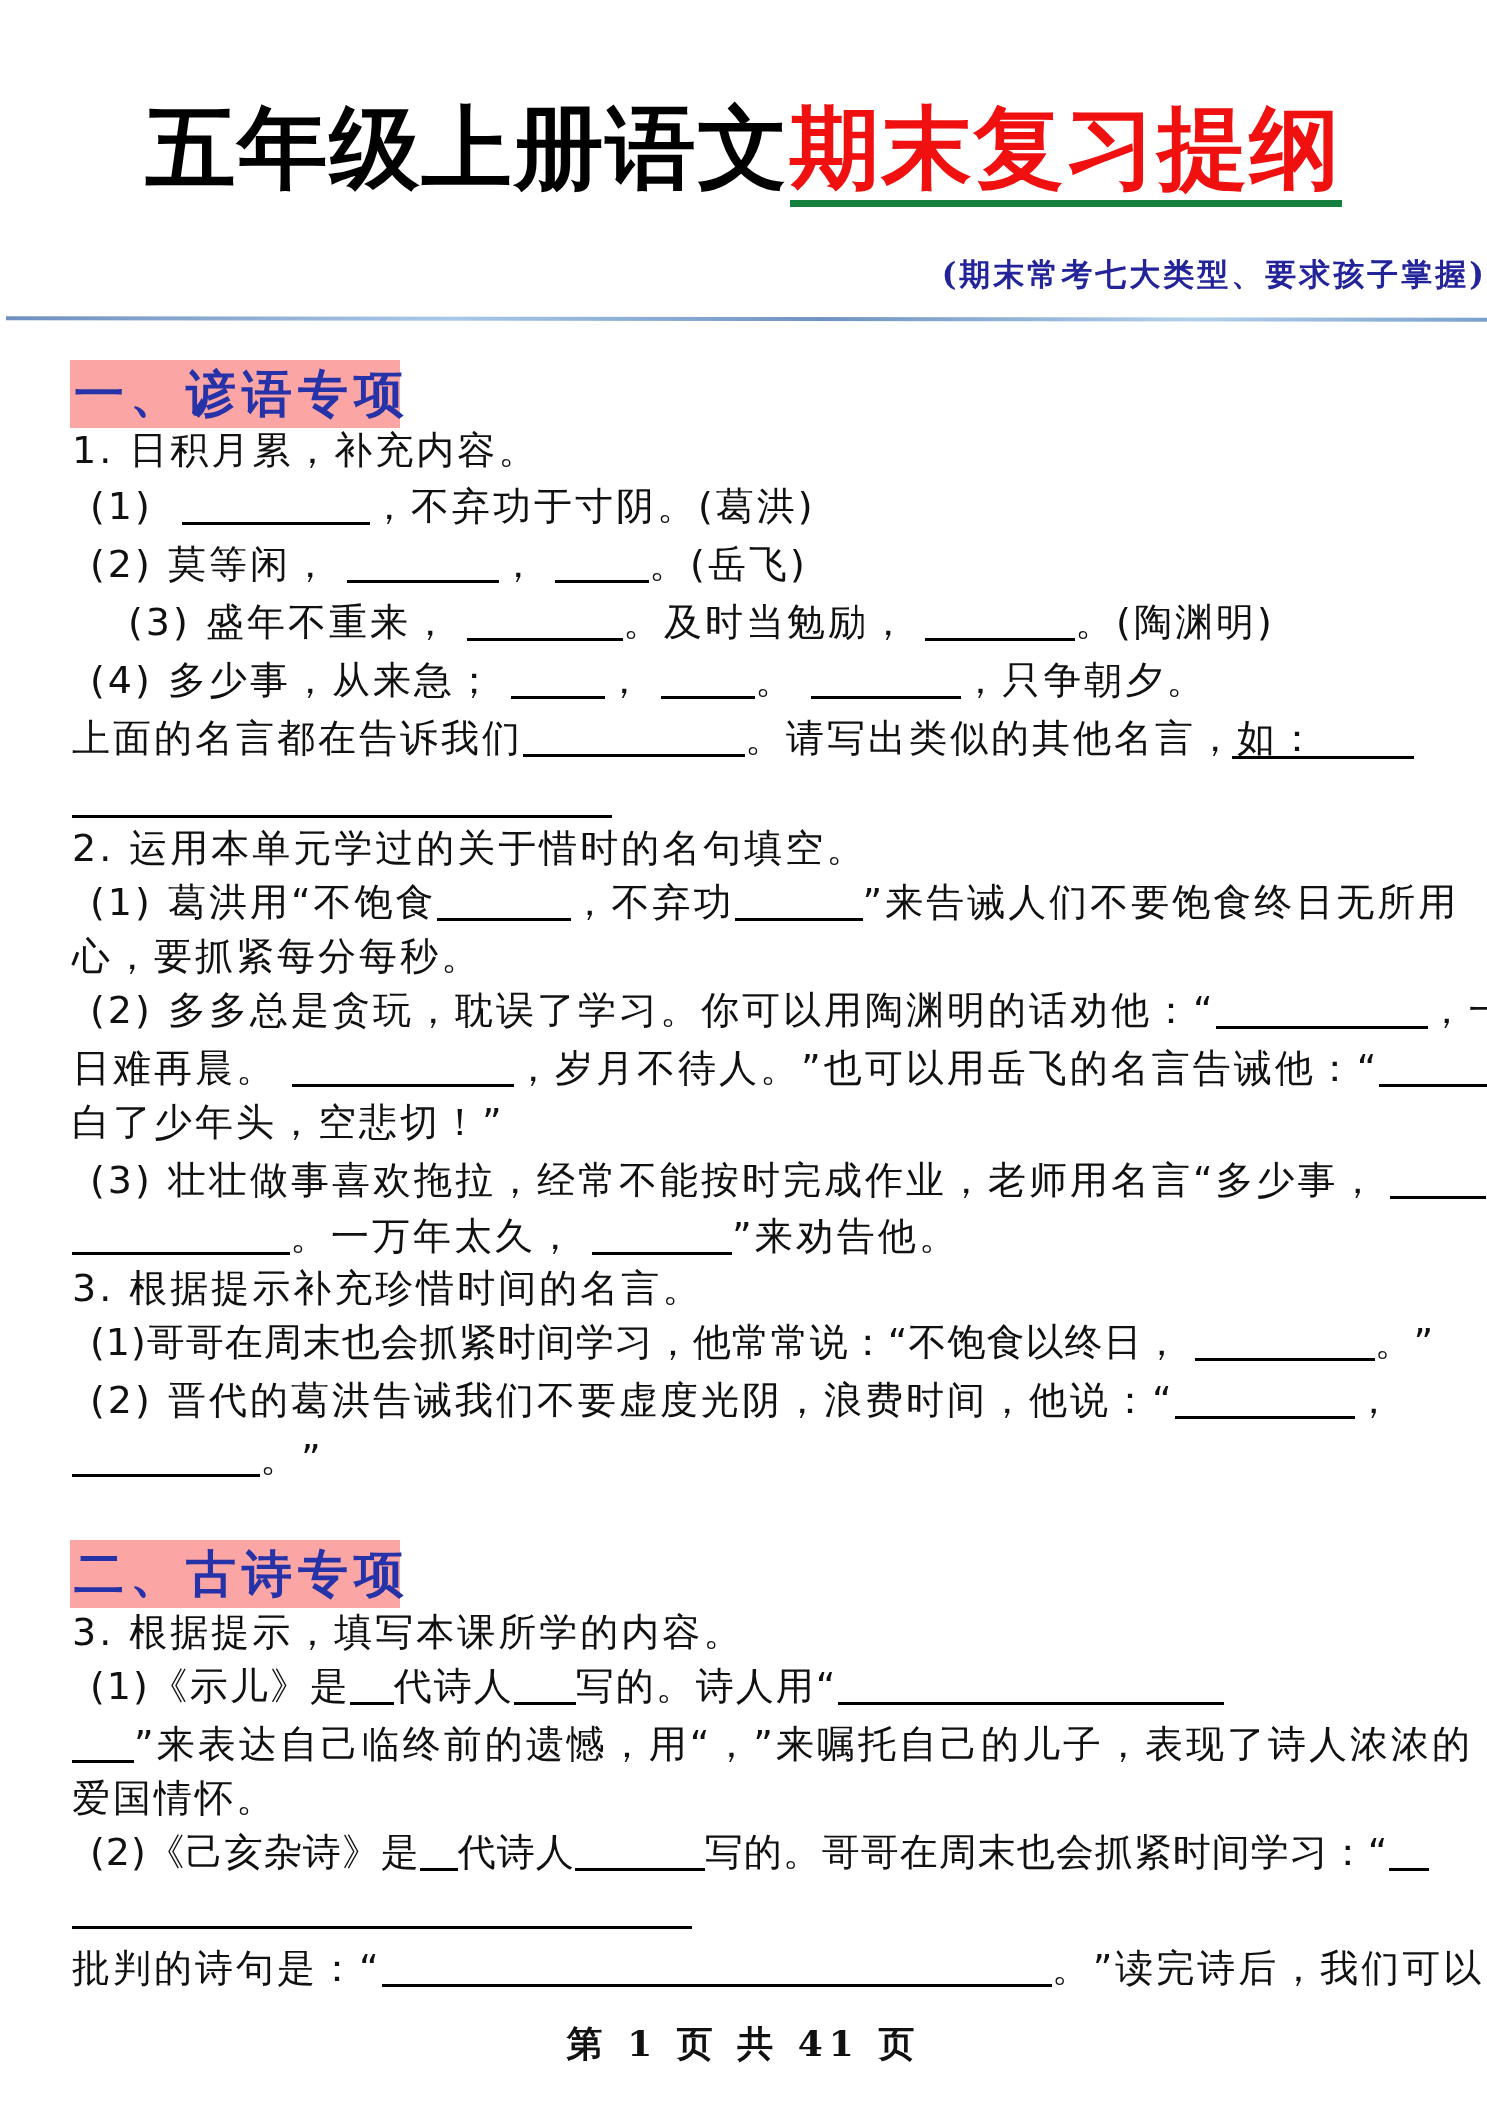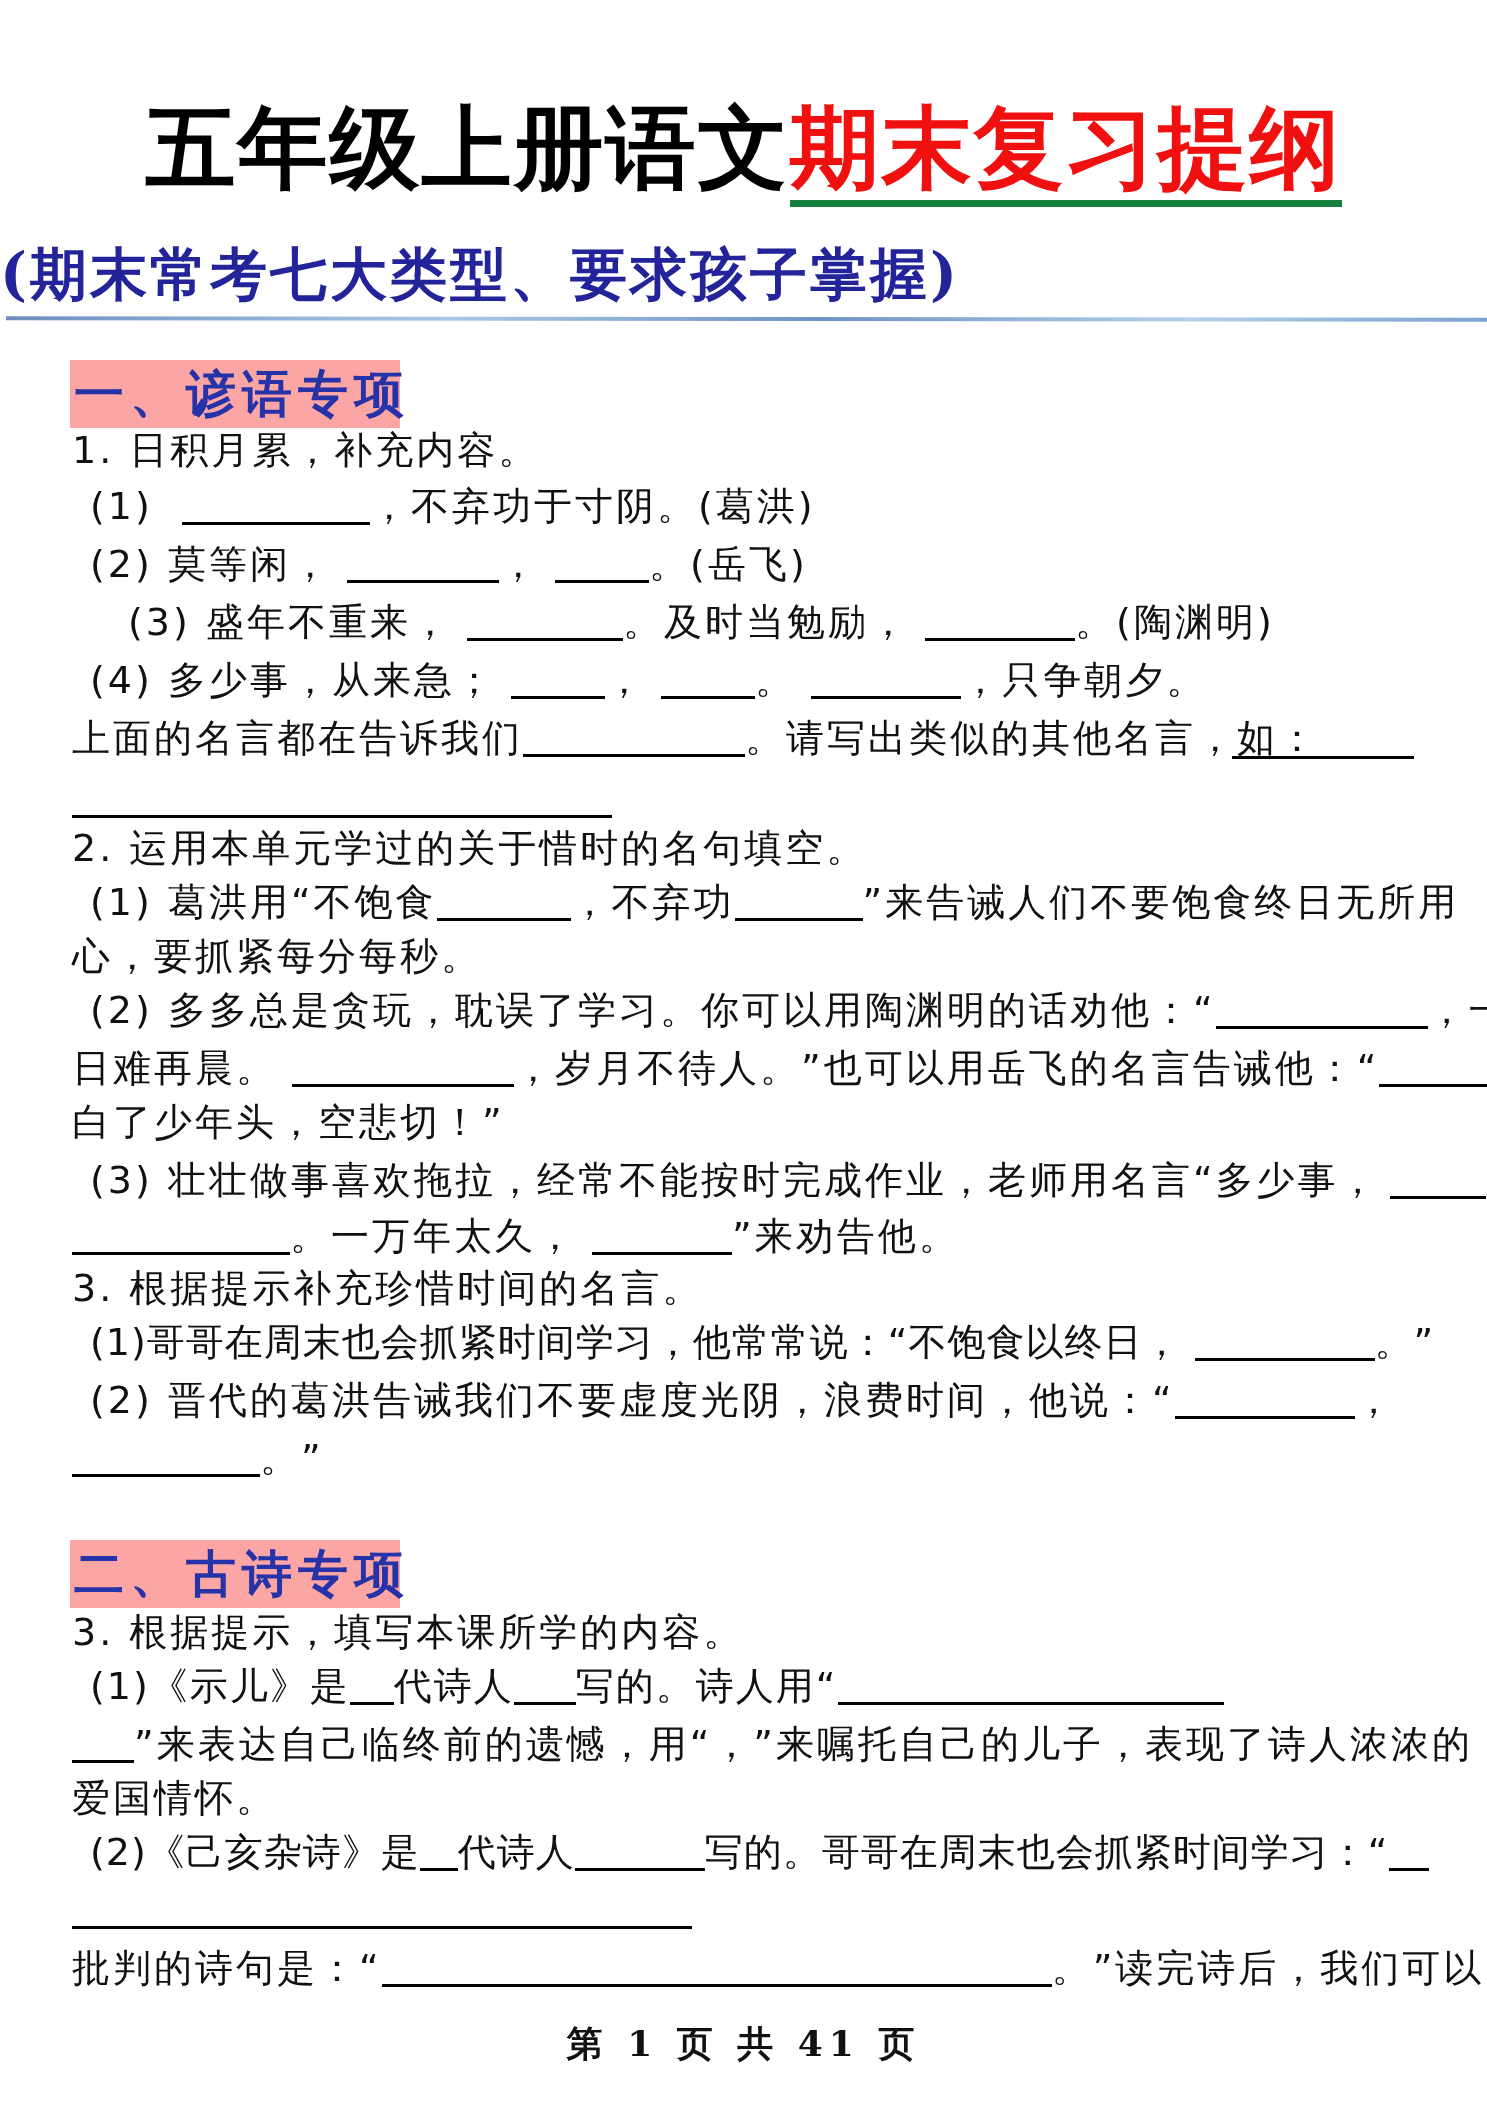--- a/index.html
+++ b/index.html
@@ -3,23 +3,23 @@
 <meta charset="utf-8">
 <style>
   html, body { margin: 0; padding: 0; background: #ffffff; }
   body { width: 1487px; height: 2104px; position: relative; overflow: hidden;
          font-family: "DejaVu Sans", "Liberation Sans", sans-serif; color: #111; }
   .title { position: absolute; top: 92px; left: 0; width: 1487px; text-align: center;
            font-family: "DejaVu Serif", "Liberation Serif", serif; font-weight: bold;
            font-size: 90px; line-height: 110px; letter-spacing: 2px; white-space: nowrap; }
   .title .black { color: #000; font-family: Liberation Serif, serif; }
   .title .red { color: #f01010; border-bottom: 7px solid #15803d; padding-bottom: 0; }
-  .subtitle { position: absolute; top: 244px; left: 0; width: 1487px; text-align: left;
+  .subtitle { position: absolute; top: 244px; left: 0; width: 1487px; text-align: right;
               font-family: "DejaVu Serif", "Liberation Serif", serif; font-weight: bold;
-              font-size: 57px; line-height: 60px; color: #23239a; letter-spacing: 3px; }
+              font-size: 31px; line-height: 60px; color: #23239a; letter-spacing: 3px; }
   .divider { position: absolute; top: 317px; left: 6px; width: 1481px; height: 4px;
              background: linear-gradient(90deg, #6f8fc0 0%, #a9c8e8 30%, #6f93c2 55%, #b3d0ea 80%, #7aa0cc 100%);
              transform: skewY(0.06deg); }
   .section-head { position: absolute; left: 70px; width: 330px; height: 68px;
                   background: #fca5a5; }
   .section-head span { position: absolute; left: 4px; top: 2px; font-family: "DejaVu Serif", "Liberation Serif", serif;
                        font-weight: bold; font-size: 50px; line-height: 64px; color: #2633a8; letter-spacing: 6px; white-space: nowrap; }
   .line { position: absolute; left: 72px; font-size: 38px; line-height: 44px; white-space: nowrap;
           letter-spacing: 3px; color: #111; }
   .blank { display: inline-block; border-bottom: 3px solid #000; height: 34px; vertical-align: -6px; }

